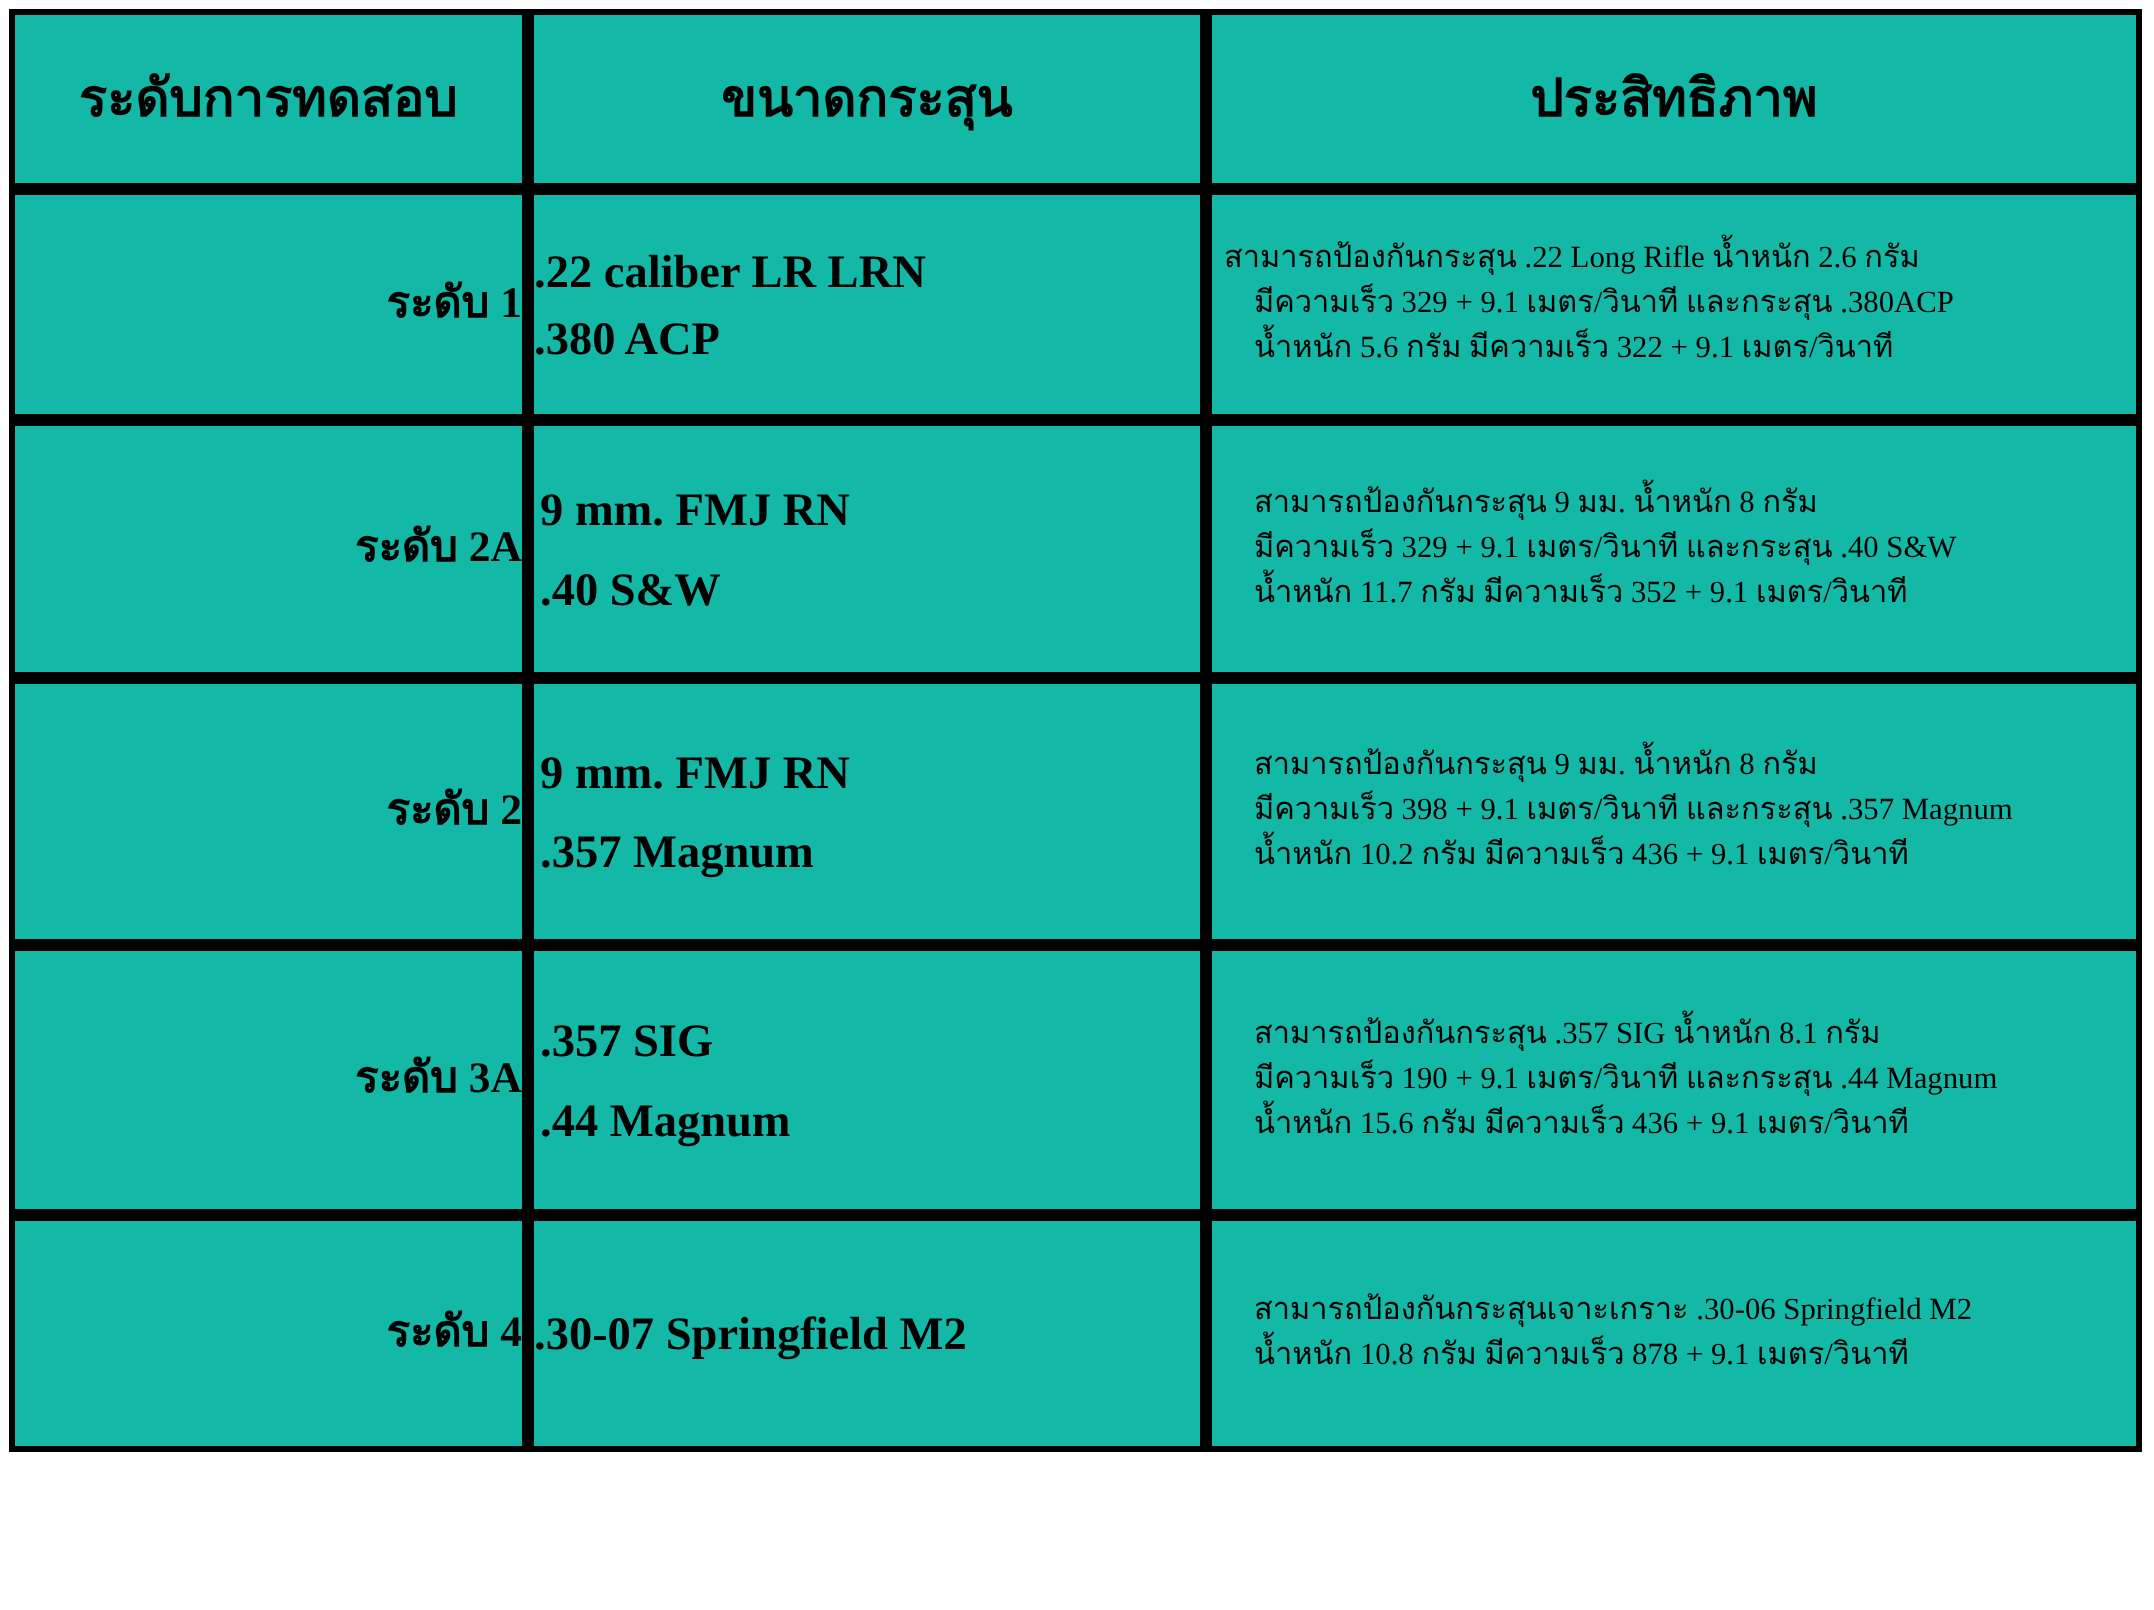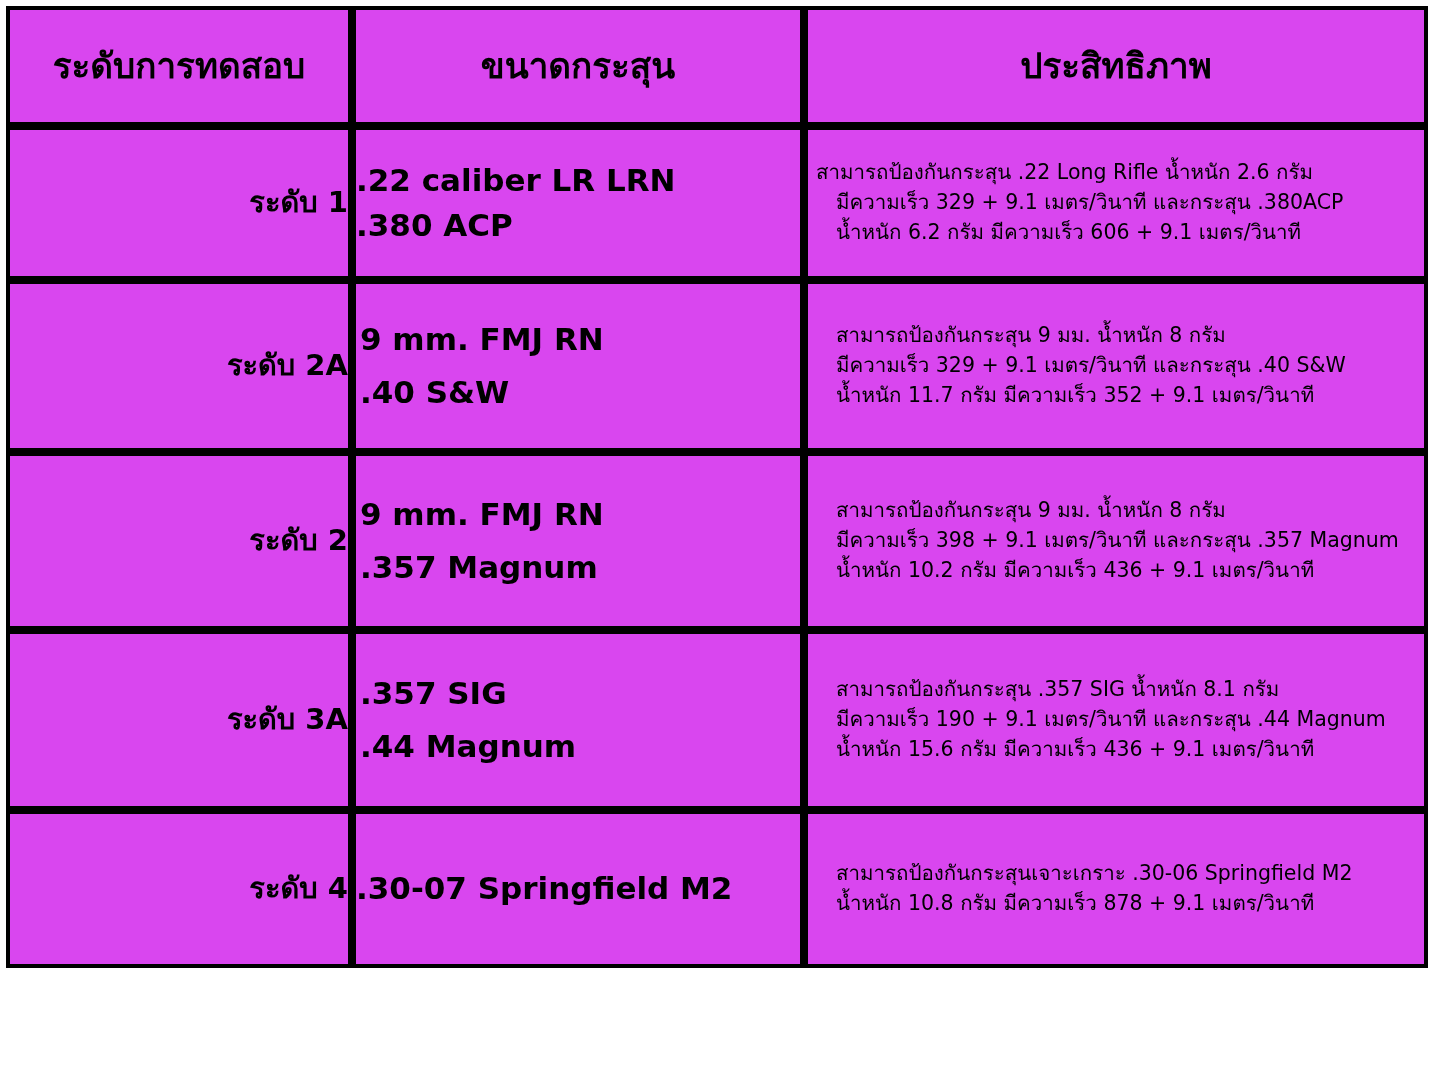--- a/index.html
+++ b/index.html
@@ -23,21 +23,22 @@
   table.spec-table {
     border-collapse: separate;
     border-spacing: 0;
     width: 1422px;
     table-layout: fixed;
   }
   table.spec-table td, table.spec-table th {
     border: 4px solid #000000;
     vertical-align: middle;
     padding: 0;
-    background: #d946ef;
+    background: #14b8a6;
+    font-family: Liberation Serif, serif;
   }
   
   col.c1 { width: 346px; }
   col.c2 { width: 452px; }
   col.c3 { width: 624px; }
 
   
   tr.header-row th {
     height: 112px;
     text-align: center;
@@ -118,21 +119,21 @@
     <tbody>
       <tr class="r1">
         <td class="level-cell">ระดับ 1</td>
         <td class="ammo-cell">
           <span class="ammo-line">.22 caliber LR LRN</span>
           <span class="ammo-line">.380 ACP</span>
         </td>
         <td class="perf-cell indent-first">
           <span class="perf-line">สามารถป้องกันกระสุน .22 Long Rifle น้ำหนัก 2.6 กรัม</span>
           <span class="perf-line">มีความเร็ว 329 + 9.1 เมตร/วินาที และกระสุน .380ACP</span>
-          <span class="perf-line">น้ำหนัก 6.2 กรัม มีความเร็ว 606 + 9.1 เมตร/วินาที</span>
+          <span class="perf-line">น้ำหนัก 5.6 กรัม มีความเร็ว 322 + 9.1 เมตร/วินาที</span>
         </td>
       </tr>
 
       <tr class="r2">
         <td class="level-cell">ระดับ 2A</td>
         <td class="ammo-cell spaced">
           <span class="ammo-line">9 mm. FMJ RN</span>
           <span class="ammo-line">.40 S&amp;W</span>
         </td>
         <td class="perf-cell">

